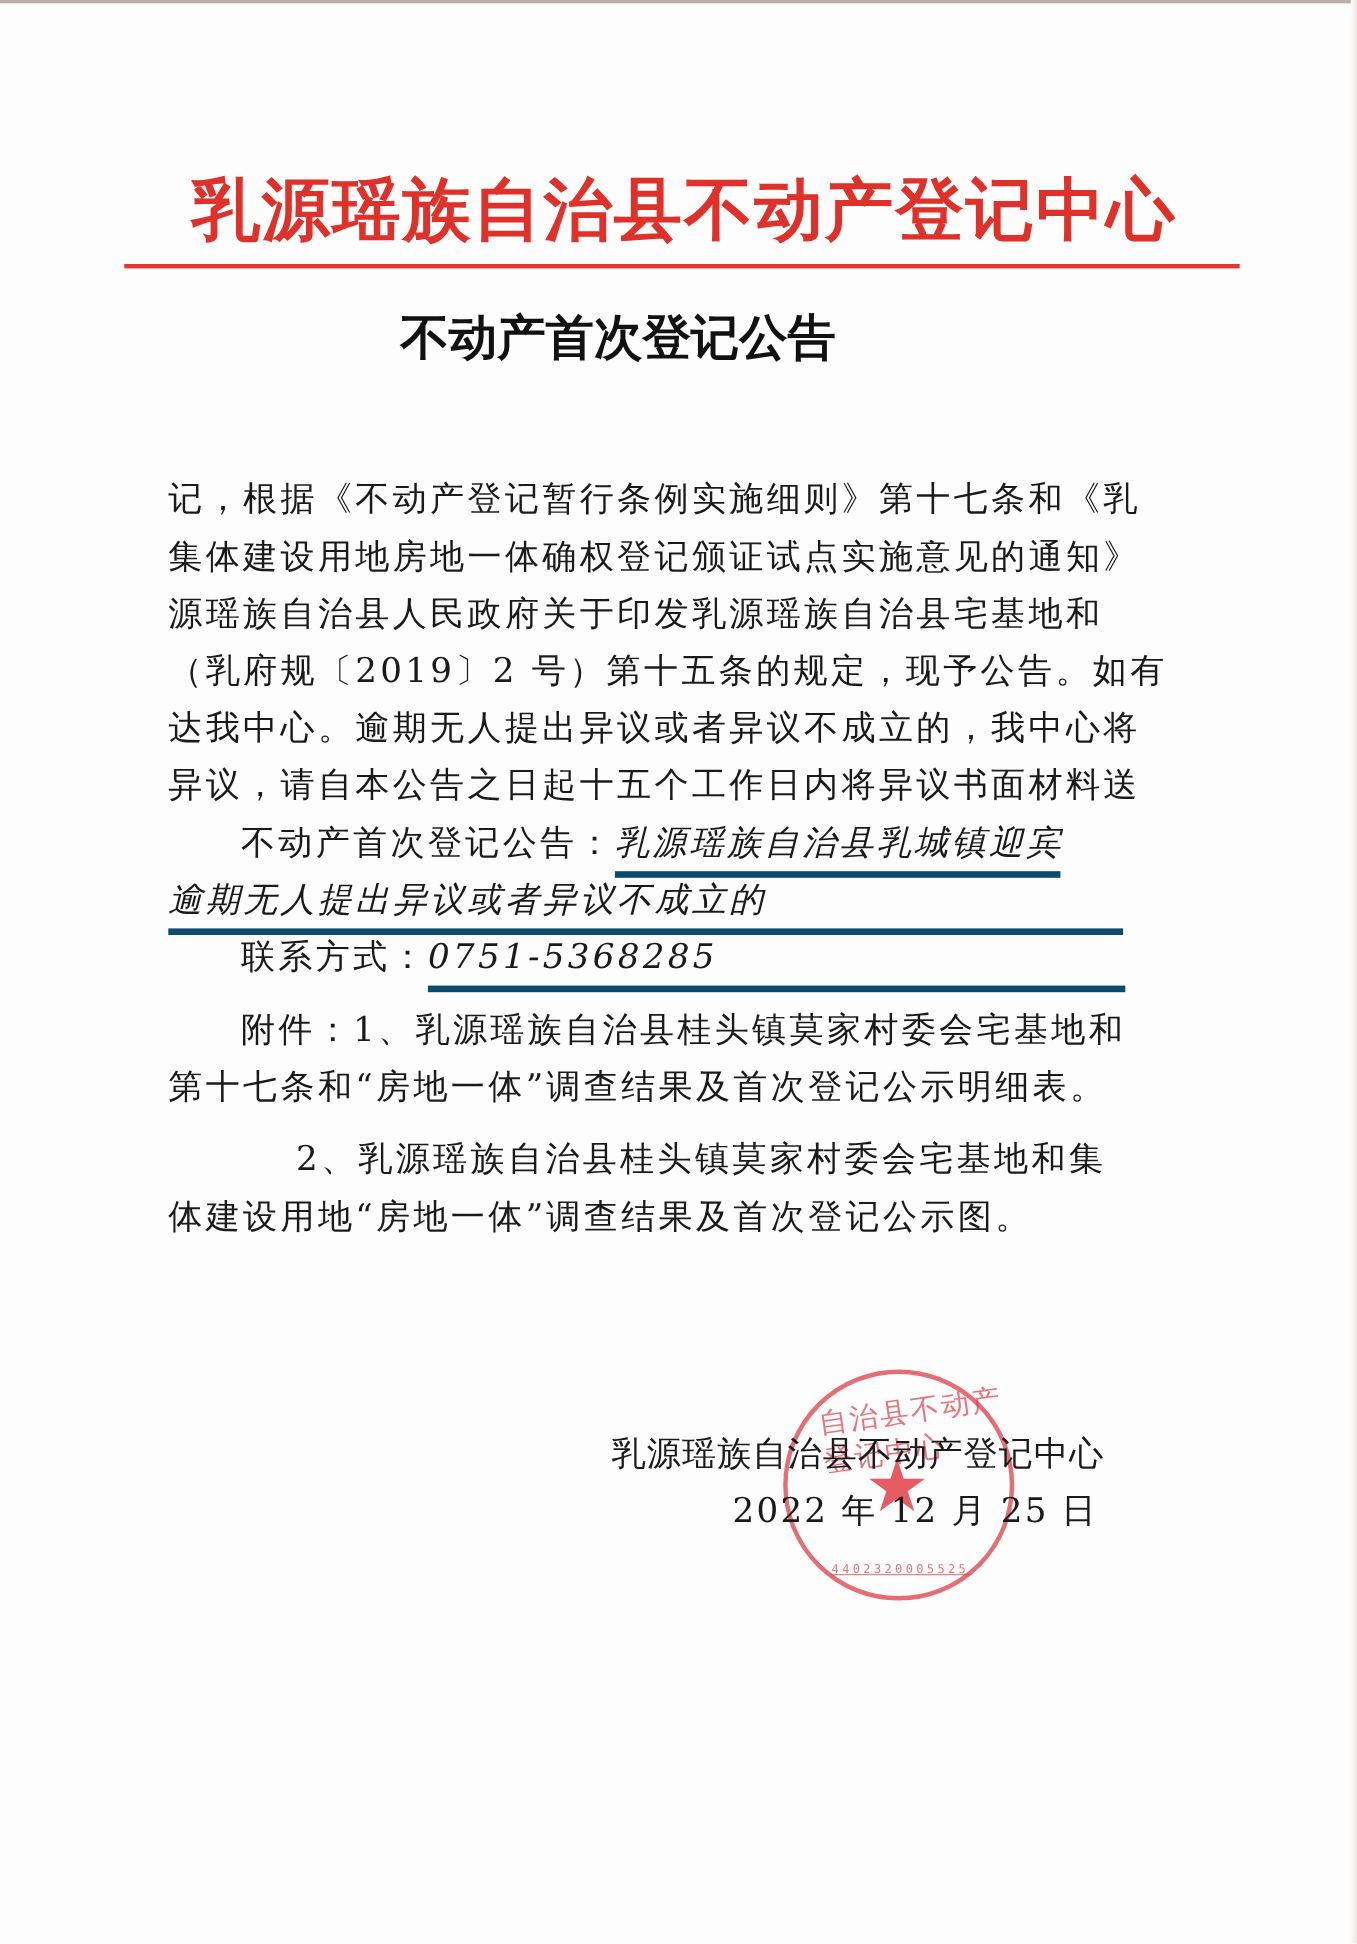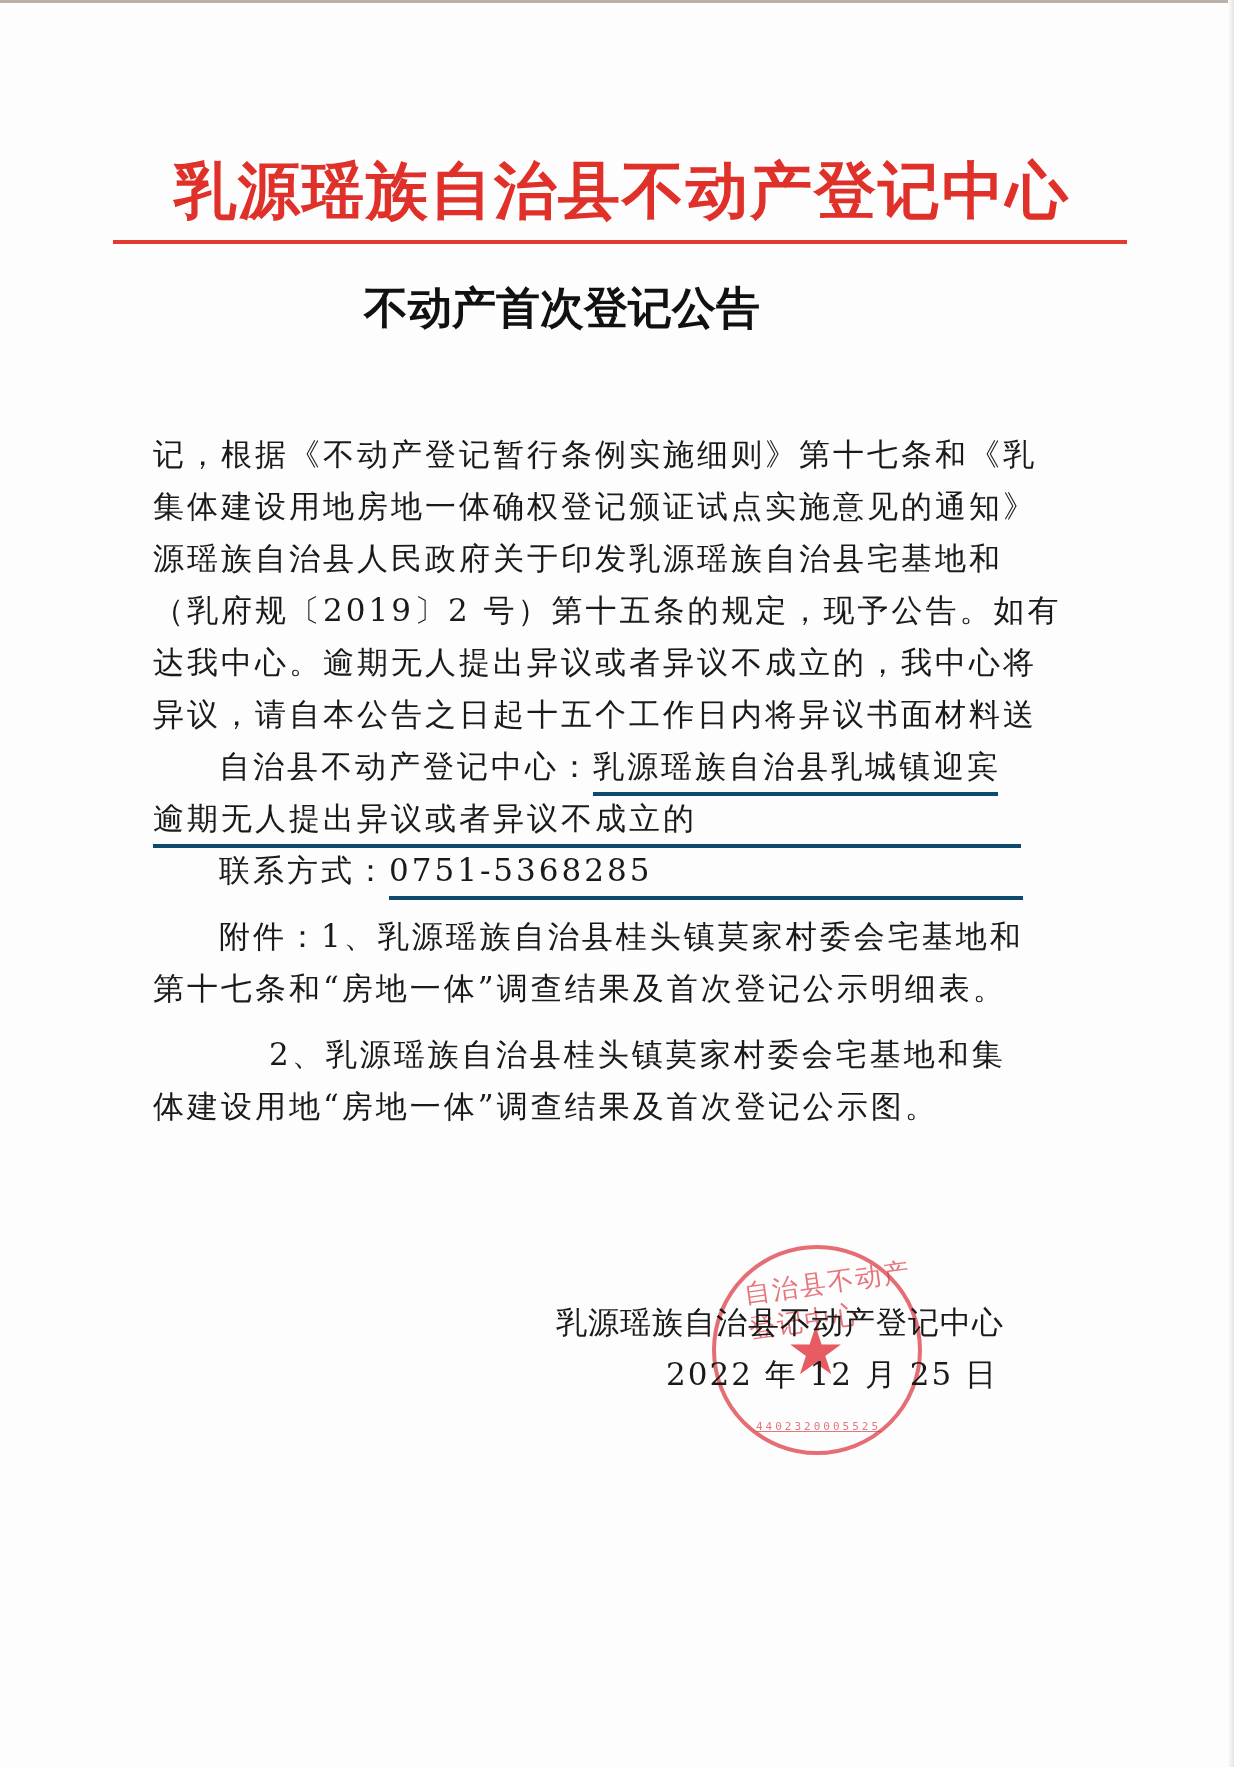--- a/index.html
+++ b/index.html
@@ -10,21 +10,21 @@
   .org-title { position:absolute; left:142px; top:155px; width:960px; text-align:center;
                color:#e0302a; font-family:"DejaVu Sans", sans-serif; font-weight:bold; font-size:62px;
                letter-spacing:2px; line-height:72px; }
   .red-rule { position:absolute; left:113px; top:240px; width:1014px; height:4px; background:#e33a30; }
   .doc-title { position:absolute; left:0; width:1234px; top:280px; text-align:center;
                font-size:44px; font-weight:bold; line-height:56px; color:#111; padding-left:10px; box-sizing:border-box; margin-left:-60px;}
   .body { position:absolute; left:153px; top:428px; width:870px; font-size:31px; line-height:52px; }
   .line { white-space:nowrap; height:52px; letter-spacing:3px; }
   .indent { padding-left:66px; }
   .indent2 { padding-left:116px; }
-  .ul { display:inline-block; border-bottom:4px solid #0c4a6e; }
+  .ul { display:inline-block; border-bottom:6px solid #0c4a6e;font-style:italic; }
   .sign { position:absolute; left:556px; top:1296px; width:470px; font-size:31px; line-height:52px; letter-spacing:1px; }
   .sign .date { padding-left:110px; letter-spacing:2px; }
   .stamp { position:absolute; left:712px; top:1245px; width:210px; height:210px; border-radius:50%;
            border:4px solid rgba(220,60,70,0.75); box-sizing:border-box; }
   .stamp-star { position:absolute; left:70px; top:70px; font-size:66px; color:rgba(225,50,60,0.8); line-height:66px; font-family:"DejaVu Sans", sans-serif; }
   .stamp-text { position:absolute; left:30px; top:16px; font-size:26px; color:rgba(220,60,70,0.7); font-family:"DejaVu Sans", sans-serif; transform:rotate(-8deg); letter-spacing:2px; }
   .stamp-code { position:absolute; left:40px; bottom:18px; font-size:11px; color:rgba(220,60,70,0.7); letter-spacing:3px; font-family:"DejaVu Sans Mono", monospace;text-decoration:underline; }
 </style>
 </head>
 <body>
@@ -39,21 +39,21 @@
 
 <div class="body">
   <div class="line">记，根据《不动产登记暂行条例实施细则》第十七条和《乳</div>
   <div class="line">集体建设用地房地一体确权登记颁证试点实施意见的通知》</div>
   <div class="line">源瑶族自治县人民政府关于印发乳源瑶族自治县宅基地和</div>
   <div class="line">（乳府规〔2019〕2 号）第十五条的规定，现予公告。如有</div>
   <div class="line">达我中心。逾期无人提出异议或者异议不成立的，我中心将</div>
   <div class="line">异议，请自本公告之日起十五个工作日内将异议书面材料送</div>
 
   <div class="line indent">
-    <span>自治县不动产登记中心：</span><span class="ul" style="width:405px"> 乳源瑶族自治县乳城镇迎宾</span>
+    <span>不动产首次登记公告：</span><span class="ul" style="width:405px"> 乳源瑶族自治县乳城镇迎宾</span>
   </div>
   <div class="line">
     <span class="ul" style="width:868px">逾期无人提出异议或者异议不成立的</span>
   </div>
   <div class="line indent">
     <span>联系方式：</span><span class="ul" style="width:634px"> 0751-5368285</span>
   </div>
   <div class="line" style="height:14px"></div>
   <div class="line indent">附件：1、乳源瑶族自治县桂头镇莫家村委会宅基地和</div>
   <div class="line">第十七条和“房地一体”调查结果及首次登记公示明细表。</div>

